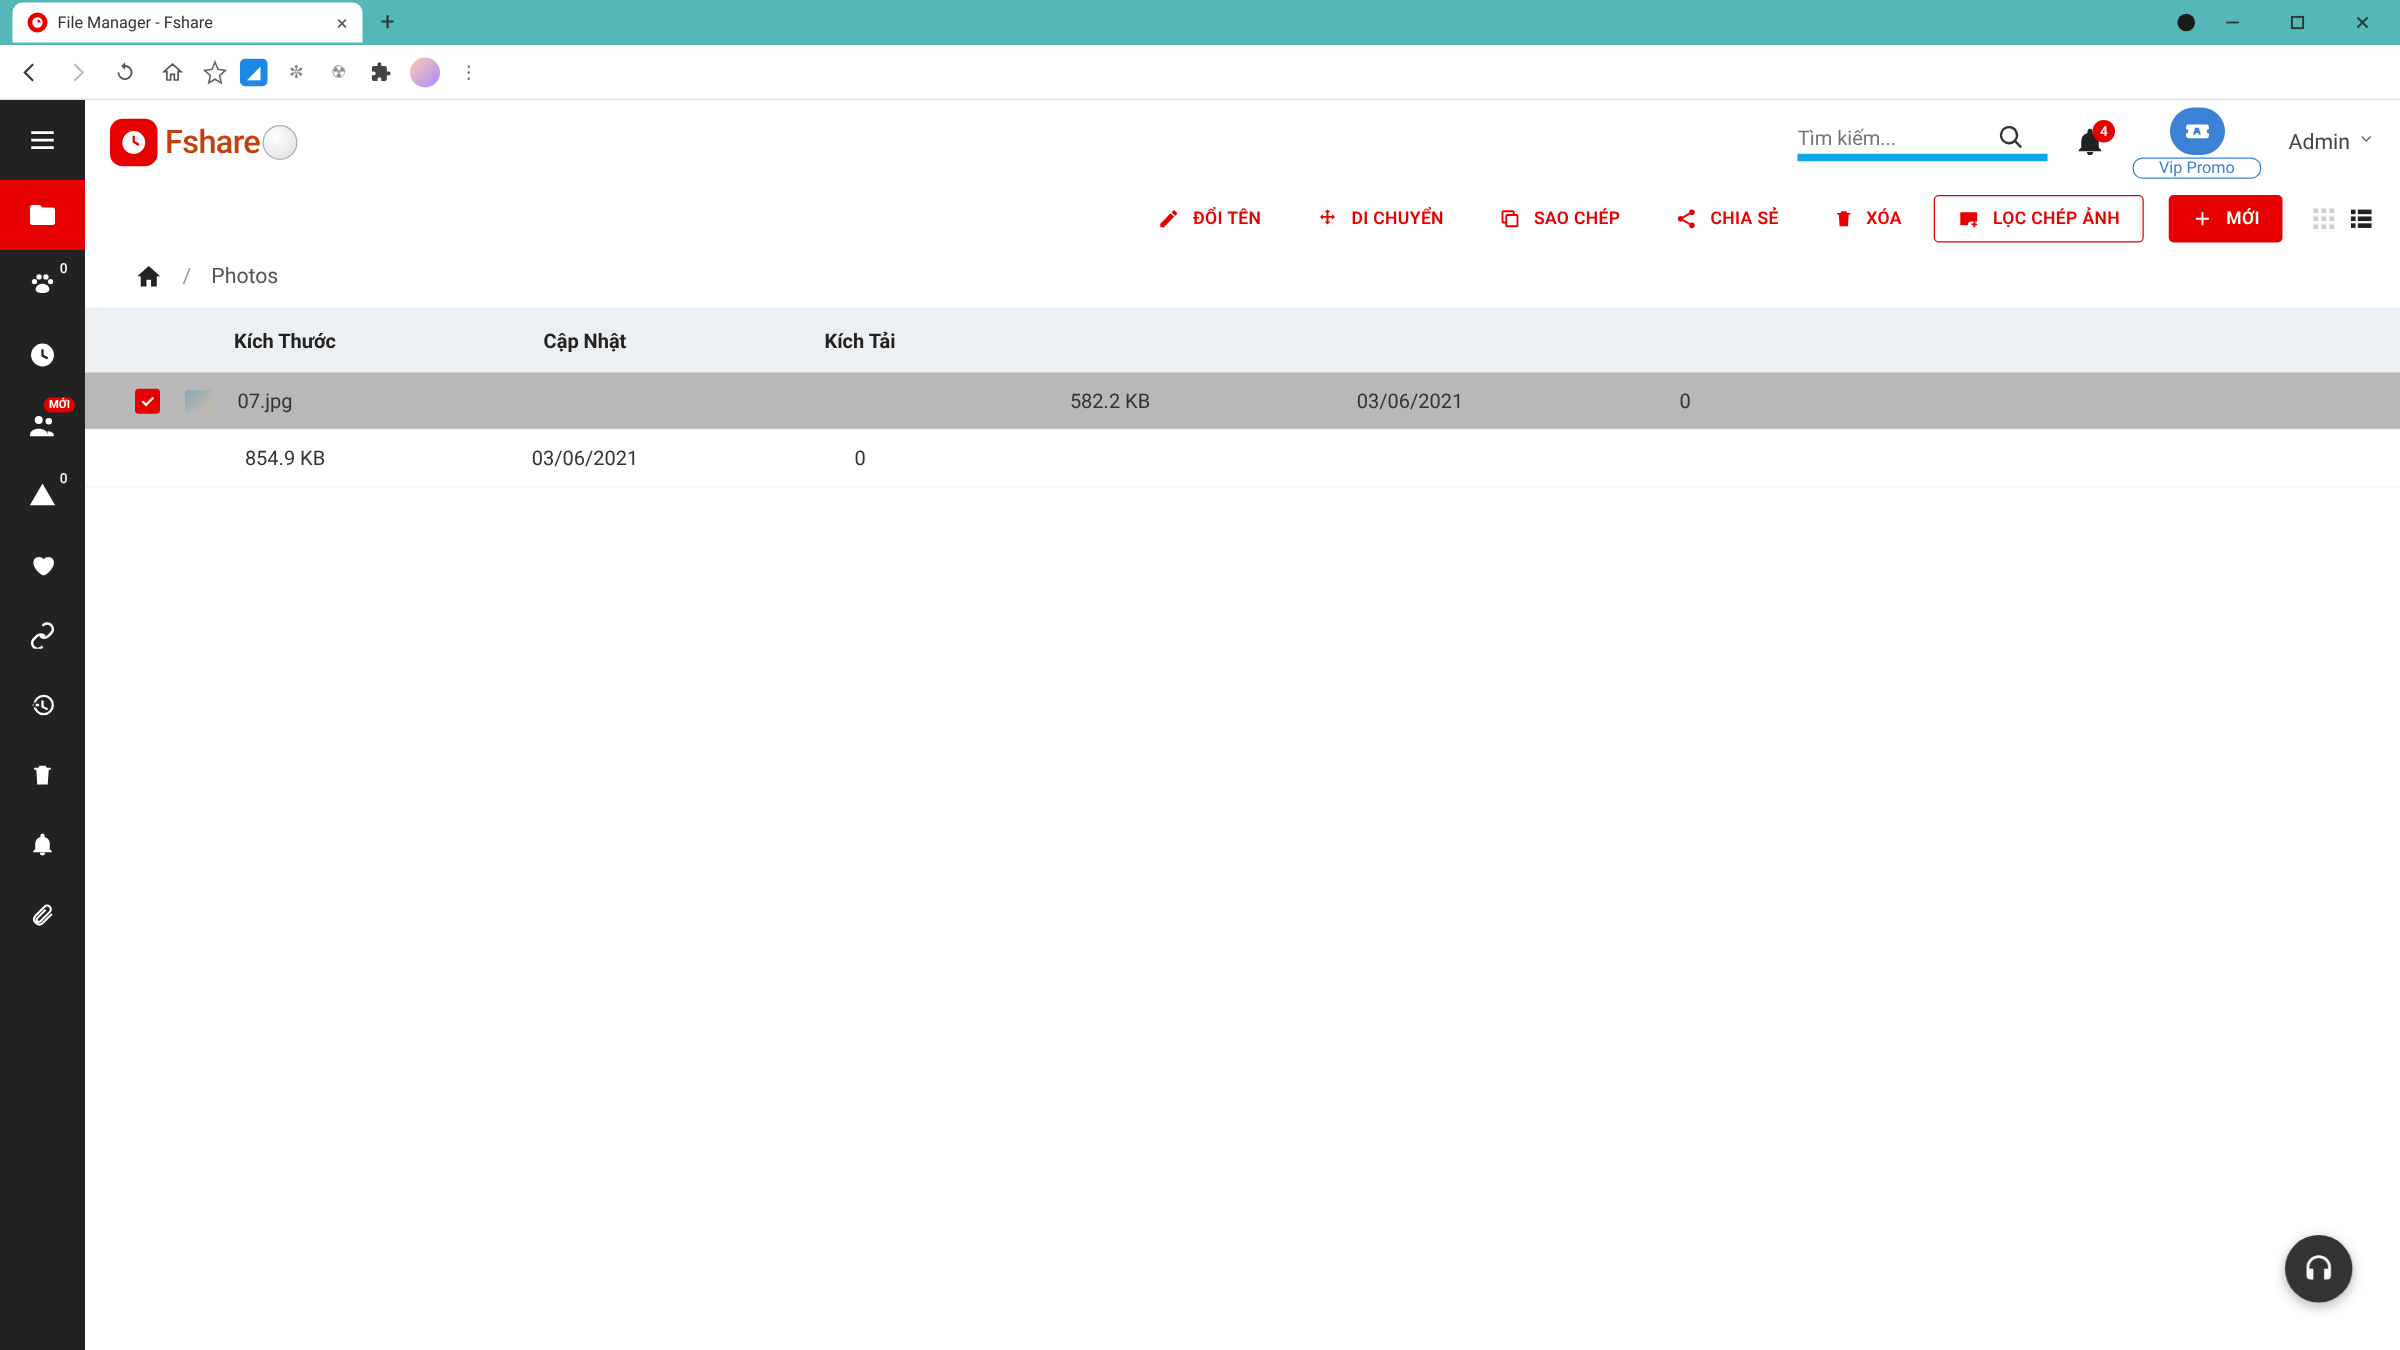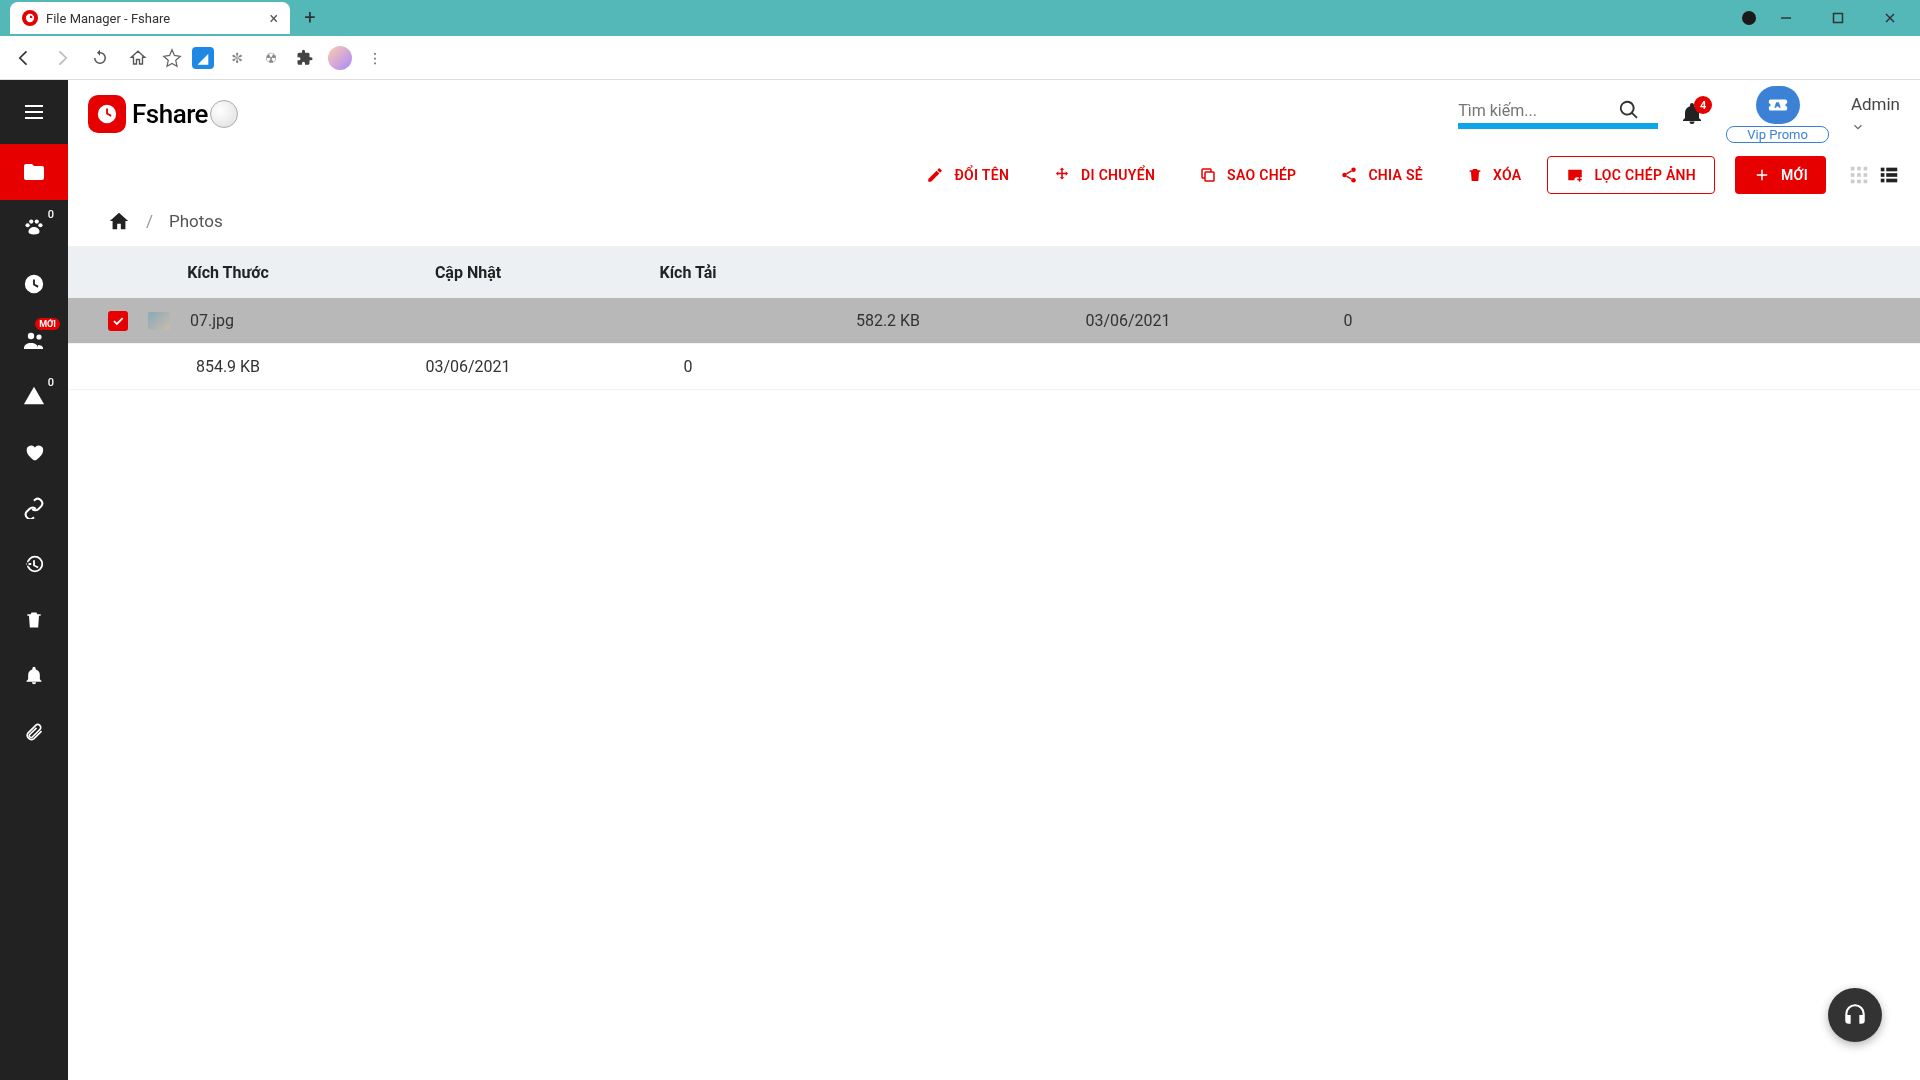--- a/index.html
+++ b/index.html
@@ -32,31 +32,31 @@
 .side-item { width: 68px; height: 56px; display: flex; align-items: center; justify-content: center; color: #fff; position: relative; }
 .side-item.active { background: #e60000; }
 .side-item .badge-num { position: absolute; top: 8px; right: 14px; font-size: 11px; color: #fff; font-weight: 500; }
 .side-item .badge-pill { position: absolute; top: 6px; right: 8px; background: #e60000; color: #fff; font-size: 9px; padding: 1px 4px; border-radius: 6px; font-weight: 700; }
 
 .main { flex: 1; display: flex; flex-direction: column; background: #fff; }
 .topbar { height: 68px; display: flex; align-items: center; padding: 0 20px; border-bottom: 0; }
 .logo { display: flex; align-items: center; gap: 6px; }
 .logo .mark { width: 38px; height: 38px; background: #e60000; border-radius: 10px; display: flex; align-items: center; justify-content: center; }
 .logo .mark svg { fill: #fff; width: 22px; height: 22px; }
-.logo .text { font-size: 26px; font-weight: 500; color: #000000; letter-spacing: -0.5px; position: relative; }
+.logo .text { font-size: 26px; font-weight: 500; color: #c2410c; letter-spacing: -0.5px; position: relative; }
 .logo .ball { width: 28px; height: 28px; border-radius: 50%; background: radial-gradient(circle at 35% 35%, #fff, #ddd); border: 1px solid #aaa; margin-left: -4px; }
 .top-right { margin-left: auto; display: flex; align-items: center; gap: 22px; }
 .search-wrap { display: flex; align-items: center; border-bottom: 6px solid #0ea5e9; padding-bottom: 2px; width: 200px; }
 .search-wrap input { border: none; outline: none; font-size: 16px; color: #666; width: 160px; background: transparent; }
 .bell-wrap { position: relative; }
 .bell-wrap .count { position: absolute; top: -6px; right: -8px; background: #e60000; color: #fff; font-size: 11px; width: 18px; height: 18px; border-radius: 50%; display: flex; align-items: center; justify-content: center; font-weight: 600; }
 .vip-promo { display: flex; flex-direction: column; align-items: center; gap: 2px; }
 .vip-circle { width: 44px; height: 38px; background: #3b82d6; border-radius: 20px; display: flex; align-items: center; justify-content: center; }
 .vip-label { font-size: 13px; color: #3b82d6; border: 1px solid #3b82d6; border-radius: 8px; padding: 0 20px; }
-.admin-drop { display: flex; gap: 6px; font-size: 17px; color: #444; cursor: pointer; flex-direction: column; }
+.admin-drop { display: flex; gap: 6px; font-size: 17px; color: #444; cursor: pointer; }
 
 .action-bar { height: 54px; display: flex; align-items: center; padding: 0 20px; gap: 8px; }
 .action-bar .spacer { flex: 1; }
 .act-btn { display: flex; align-items: center; gap: 10px; padding: 0 18px; height: 38px; font-size: 14px; font-weight: 600; color: #e60000; cursor: pointer; letter-spacing: 0.3px; }
 .act-btn.outlined { border: 1.5px solid #e60000; border-radius: 4px; }
 .act-btn.filled { background: #e60000; color: #fff; border-radius: 4px; }
 .view-toggle { display: flex; gap: 8px; margin-left: 14px; }
 .view-toggle .v { color: #ccc; }
 .view-toggle .v.on { color: #222; }
 

